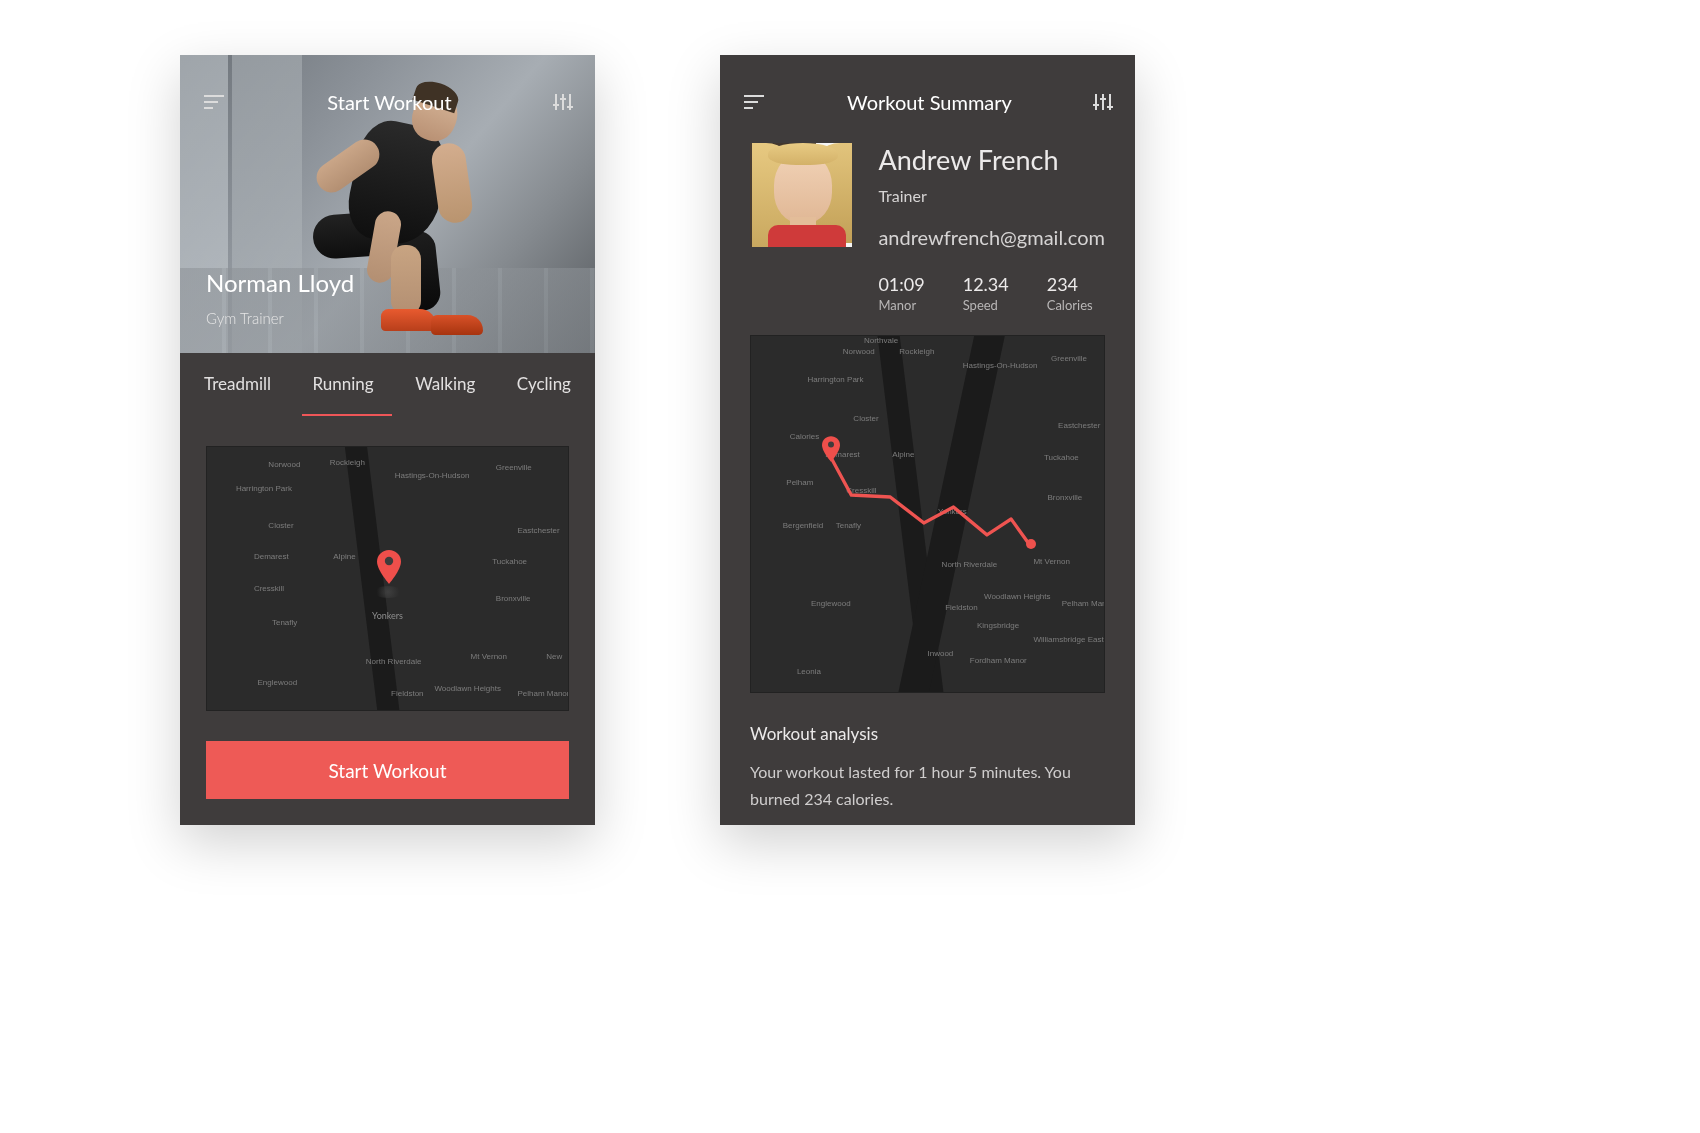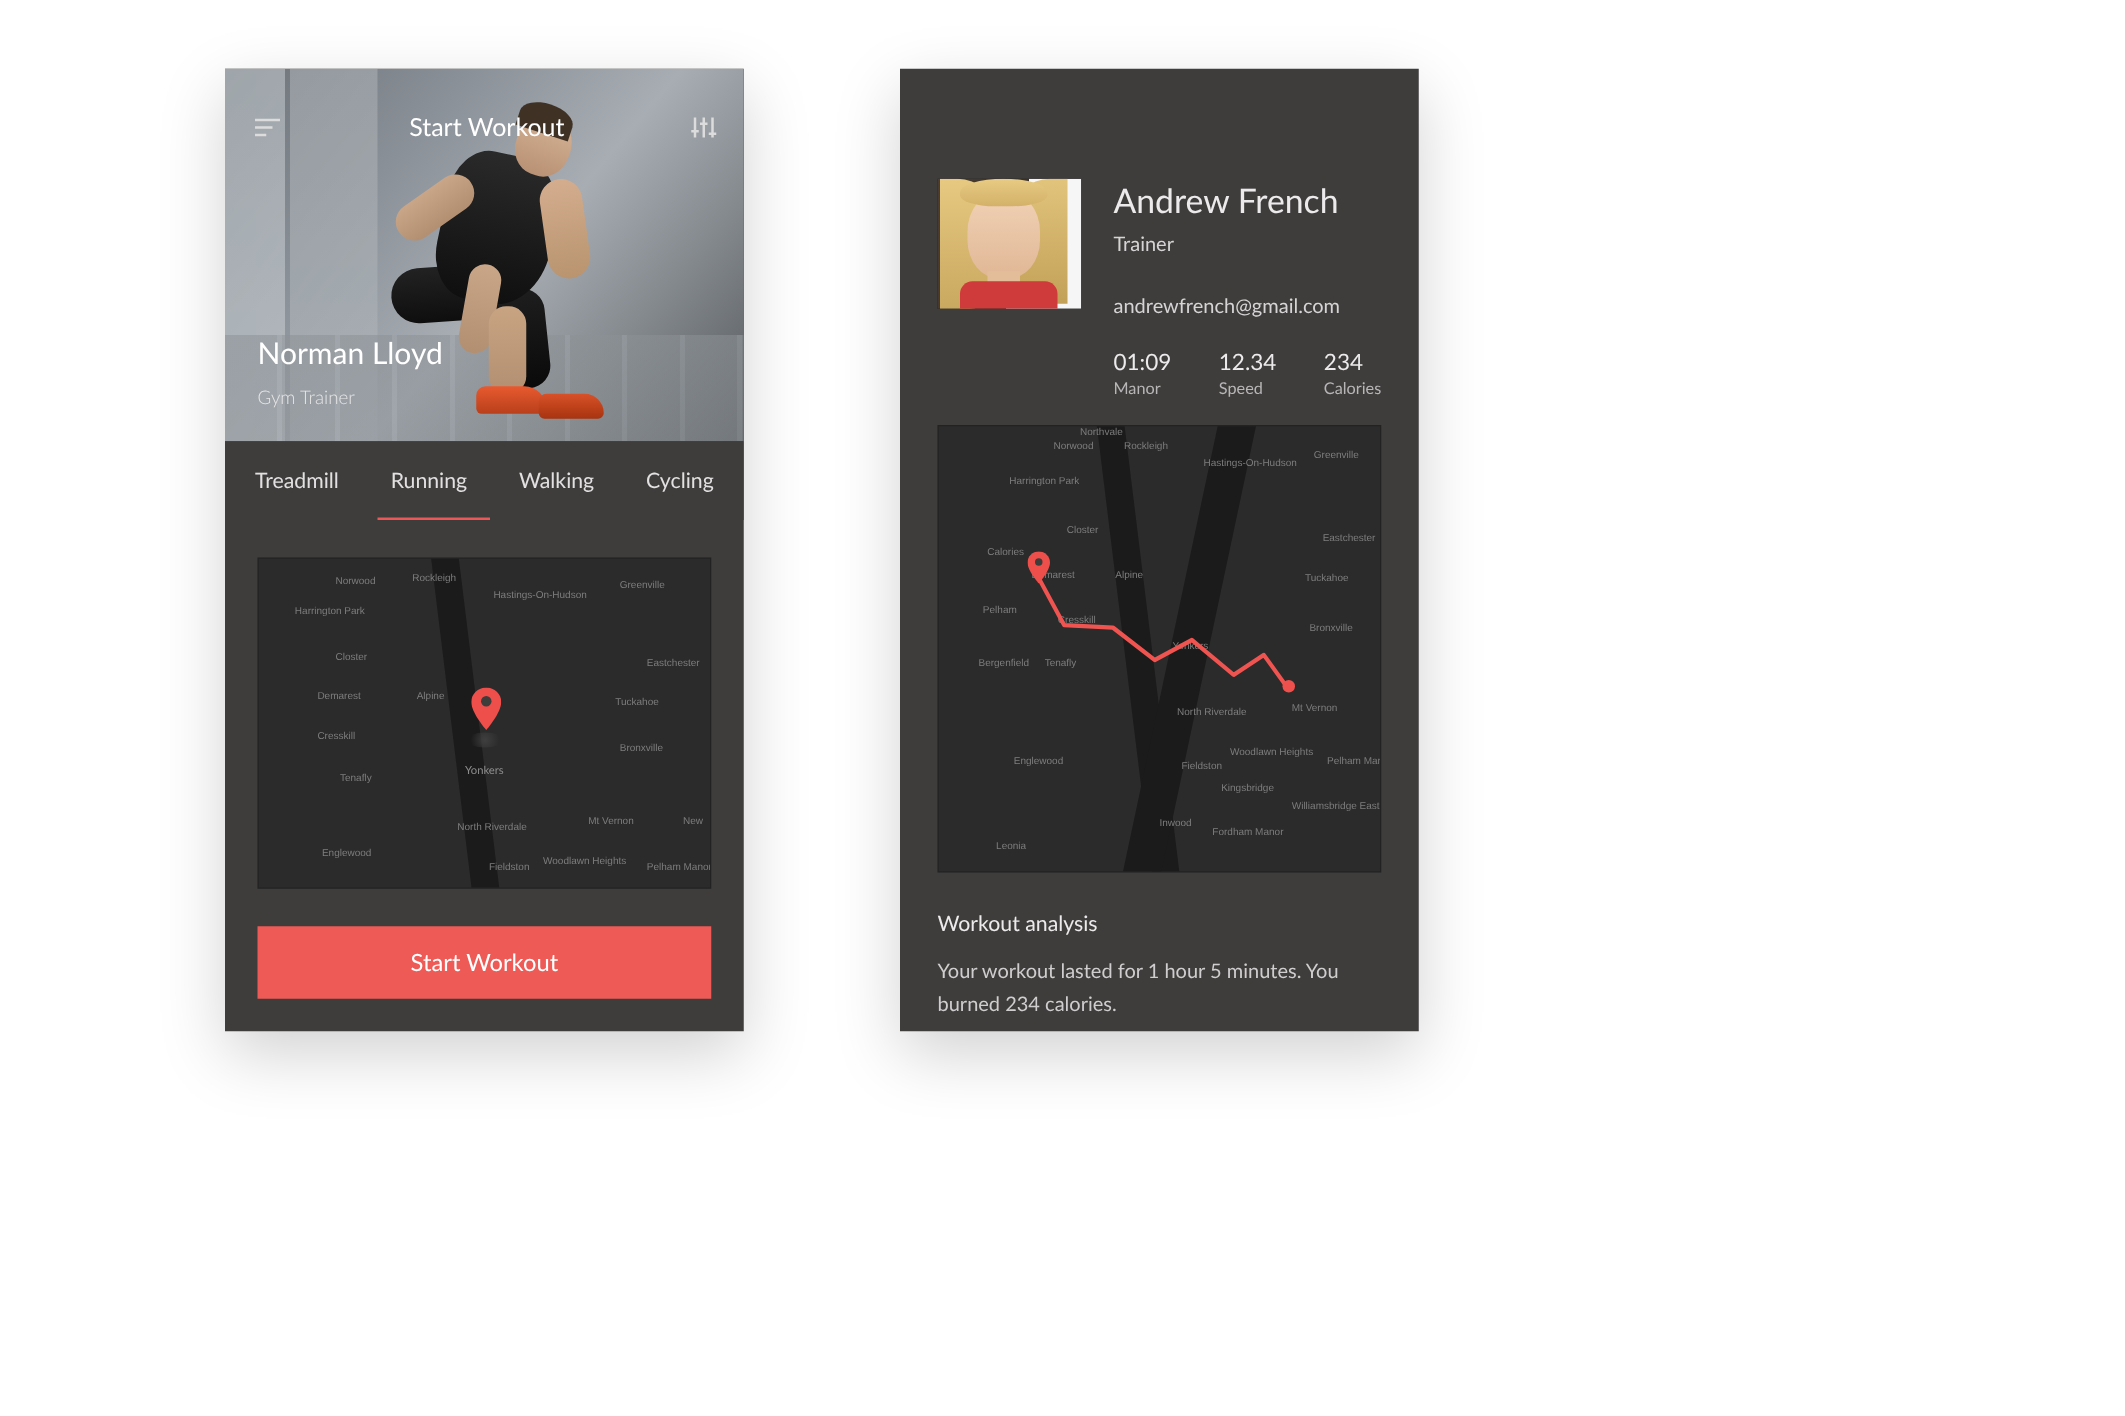--- a/index.html
+++ b/index.html
@@ -250,21 +250,21 @@
     background:#cf3a3a;
     border-radius: 10px 10px 0 0;
   }
   .avatar .neck {
     position:absolute; left:40px; top:74px; width:26px; height:18px;
     background:#e3bd99;
   }
   .profile-info { flex:1; color:#eceaea; }
   .profile-info .name { font-size:27px; font-weight:400; }
   .profile-info .role { font-size:16px; margin-top:10px; color:#d6d4d4; }
-  .profile-info .email { font-size:16px; margin-top:30px; color:#d6d4d4; }
+  .profile-info .email { font-size:20px; margin-top:20px; color:#d6d4d4; }
   .stats { display:flex; gap:38px; margin-top:24px; }
   .stat .val { font-size:18px; color:#eceaea; }
   .stat .lab { font-size:13px; color:#b8b6b6; margin-top:2px; }
 
   .map-right {
     margin: 22px 30px 0 30px; height:358px; position:relative;
   }
   .map-right .route-svg {
     position:absolute; inset:0; width:100%; height:100%;
   }
@@ -357,20 +357,33 @@
         </svg>
     </div>
     <div class="center-label">Yonkers</div>
   </div>
 
   <div class="start-btn">Start Workout</div>
 </div>
 
 <div class="phone phone-right">
 
+  <div class="topbar">
+    <div class="hamburger">
+        <span></span>
+        <span></span>
+        <span></span>
+      </div>
+    <div class="title">Workout Summary</div>
+    <div class="sliders-icon">
+        <span class="col"></span>
+        <span class="col"></span>
+        <span class="col"></span>
+      </div>
+  </div>
 
   <div class="profile-row">
     <div class="avatar">
       <div class="bg"></div>
       <div class="hair-l"></div>
         <div class="hair-r"></div>
       <div class="face"></div>
         <div class="bangs"></div>
       <div class="neck"></div>
         <div class="top"></div>

